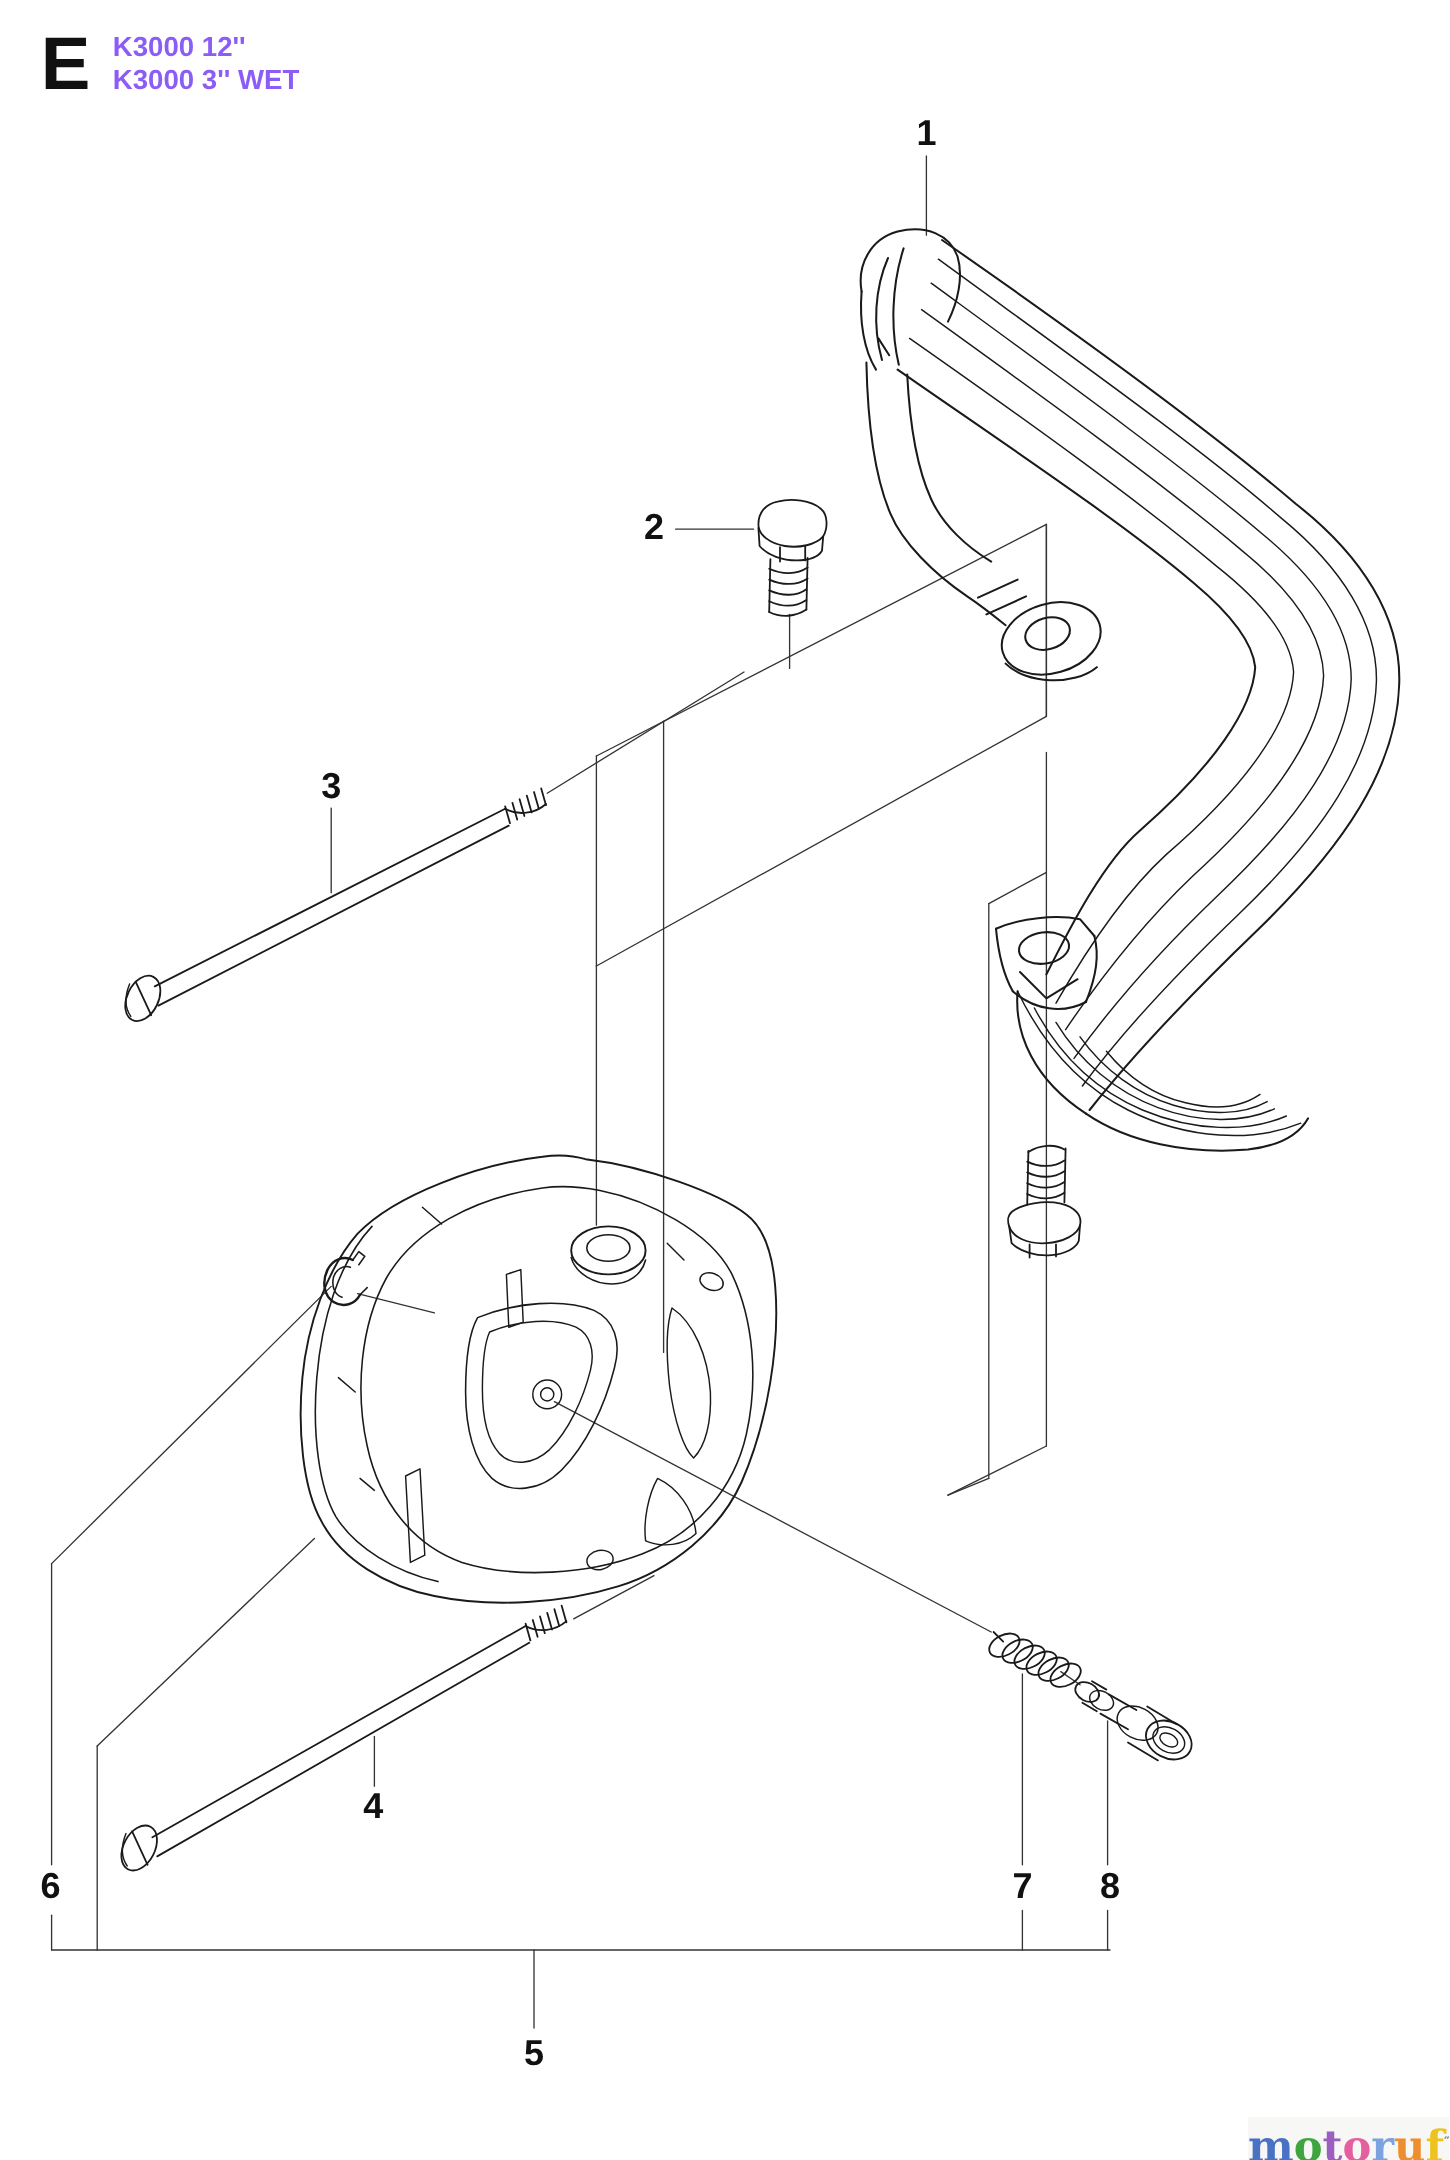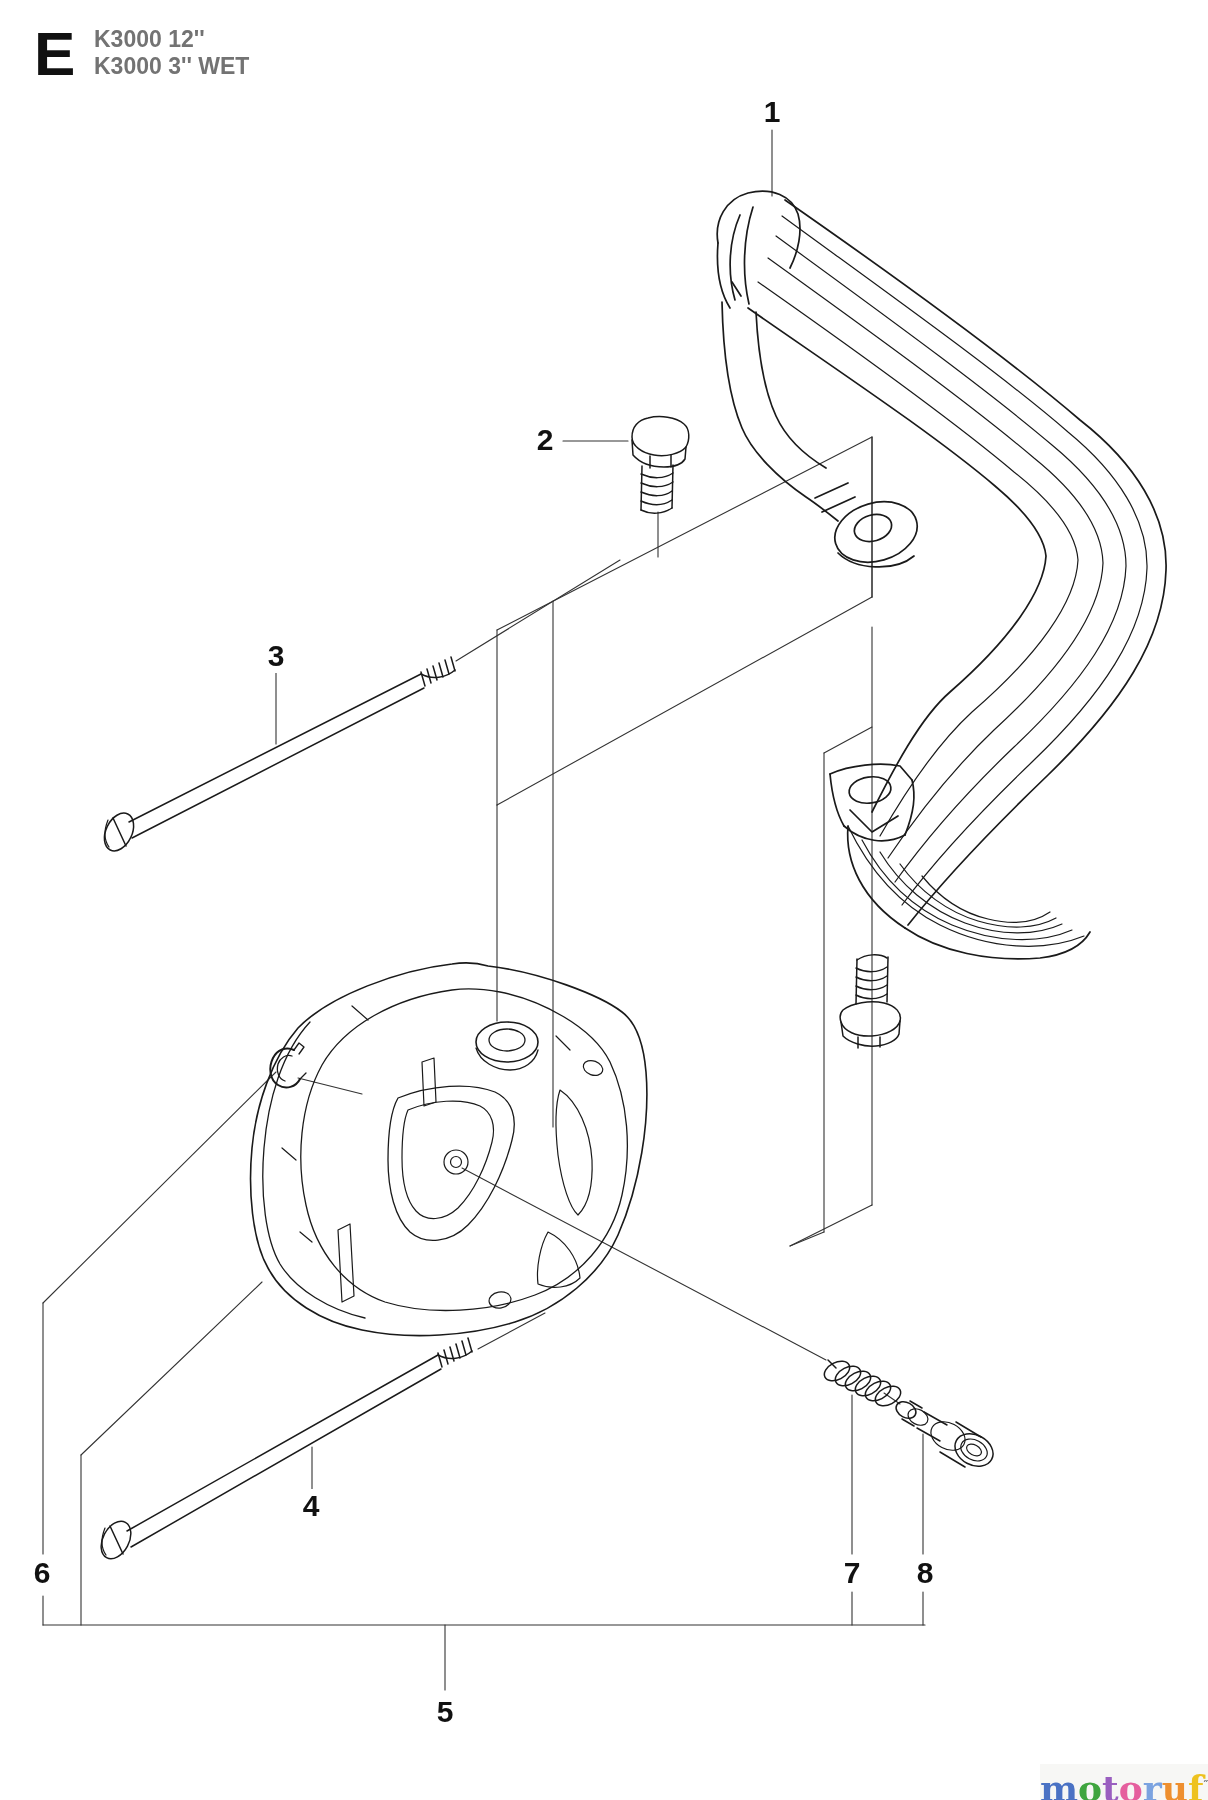--- a/index.html
+++ b/index.html
@@ -1,21 +1,21 @@
 <!DOCTYPE html>
 <html><head>
 <meta charset="utf-8">
 <style>
   html,body{margin:0;padding:0;background:#fff;}
   #page{position:relative;width:1208px;height:1800px;background:#fff;overflow:hidden;
         font-family:"Liberation Sans", sans-serif;}
   #diagram-svg{position:absolute;left:0;top:0;}
   .hdr-letter{position:absolute;left:34px;top:18px;font-size:62px;font-weight:bold;color:#111;
               letter-spacing:0;}
-  .hdr-models{position:absolute;left:94px;top:26px;font-size:23px;font-weight:bold;color:#737373;
+  .hdr-models{position:absolute;left:94px;top:26px;font-size:23px;font-weight:bold;color:#8b5cf6;
               line-height:27px;}
   .callout{position:absolute;transform:translate(-50%,-50%);font-size:30px;font-weight:bold;
            color:#111;background:#fff;padding:0 3px;}
   .watermark{position:absolute;left:1040px;top:1732px;width:168px;height:44px;
              font-family:"DejaVu Serif", serif;font-weight:bold;font-size:36px;
              white-space:nowrap;background:#f7f7f5;text-align:center;line-height:42px;margin-top:32px;}
   .watermark .tm{font-size:11px;vertical-align:super;color:#777;}
 </style>
 </head>
 <body>

